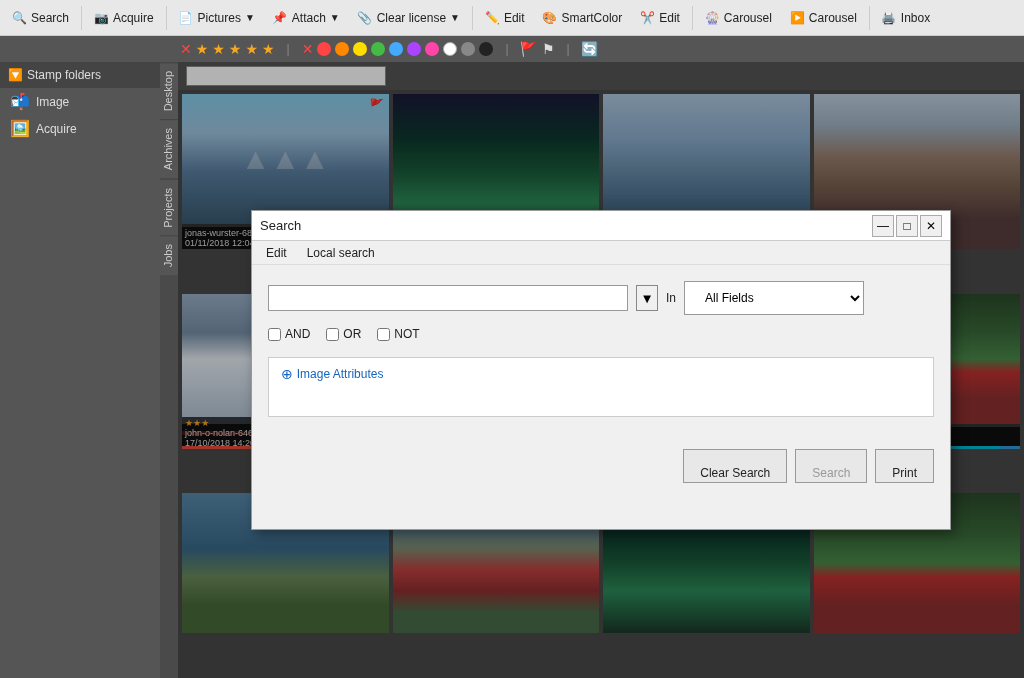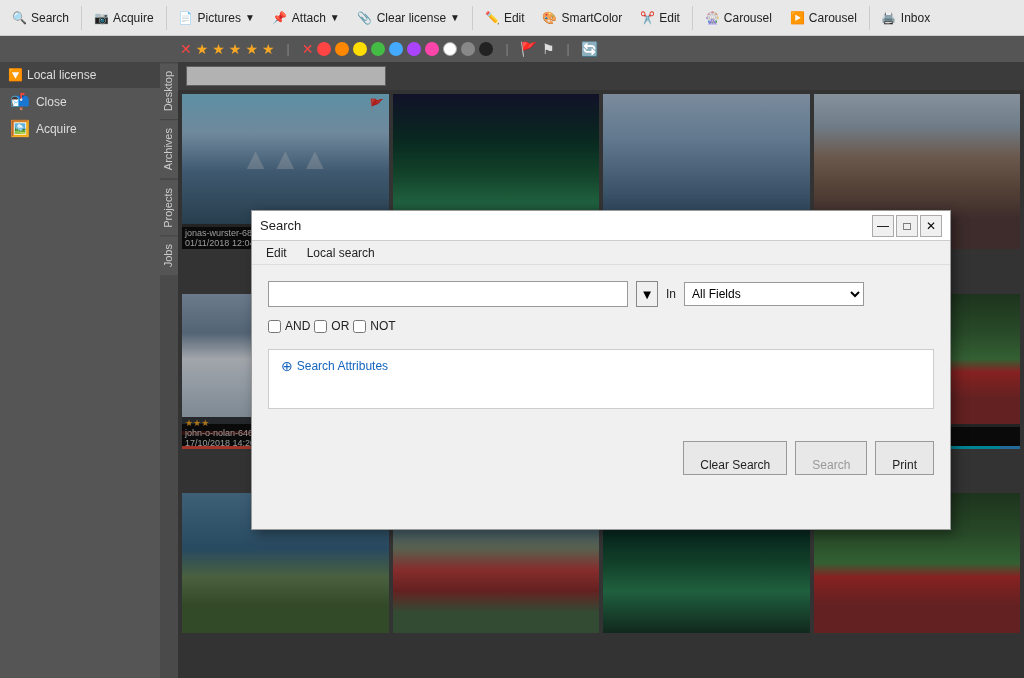--- a/index.html
+++ b/index.html
@@ -72,21 +72,21 @@
     #dialog-title { font-size: 13px; color: #222; flex: 1; }
     .dialog-btn { width: 22px; height: 22px; border: 1px solid #aaa; background: #f0f0f0; cursor: pointer; display: flex; align-items: center; justify-content: center; font-size: 12px; margin-left: 2px; }
     #dialog-menu { background: #f0f0f0; height: 24px; display: flex; align-items: center; padding: 0 4px; border-bottom: 1px solid #ddd; }
     .dialog-menu-item { padding: 2px 10px; cursor: pointer; font-size: 12px; color: #222; }
     #dialog-body { padding: 16px; }
     #search-row { display: flex; align-items: center; gap: 8px; margin-bottom: 12px; }
     #search-input { width: 350px; height: 26px; border: 1px solid #888; background: white; padding: 2px 6px; font-size: 12px; }
     .dropdown-btn { height: 26px; width: 22px; border: 1px solid #888; background: #f0f0f0; cursor: pointer; display: flex; align-items: center; justify-content: center; }
     .in-label { font-size: 12px; color: #222; }
     #fields-select { height: 26px; width: 180px; border: 1px solid #888; background: white; font-size: 12px; padding: 2px 4px; }
-    #checkbox-row { display: flex; align-items: center; gap: 4px; margin-bottom: 16px; }
+    #checkbox-row { display: flex; align-items: center; gap: 16px; margin-bottom: 16px; }
     .checkbox-item { display: flex; align-items: center; gap: 4px; font-size: 12px; color: #222; cursor: pointer; }
     #image-attrs { border: 1px solid #ccc; padding: 8px 12px; background: white; margin-bottom: 16px; min-height: 60px; }
     .img-attr-header { display: flex; align-items: center; gap: 4px; font-size: 12px; color: #1565c0; cursor: pointer; }
     #dialog-footer { display: flex; justify-content: flex-end; gap: 8px; padding: 0 16px 16px; }
     .footer-btn { height: 28px; padding: 16px 16px; border: 1px solid #999; background: #e8e8e8; cursor: pointer; font-size: 12px; color: #222; }
     .footer-btn.disabled { color: #aaa; cursor: default; }
 
     
     .photo-mountains-blue { background: linear-gradient(180deg, #87CEEB 0%, #a0c4e0 30%, #5a7fa0 60%, #3a5a70 100%); }
     .photo-aurora { background: linear-gradient(180deg, #1a1a3a 0%, #0d3b2e 30%, #1a5c3a 50%, #2d8a5a 70%, #1a3a2a 100%); }
@@ -183,25 +183,25 @@
   <span class="flag-btn">⚑</span>
   <span style="margin: 0 8px; color:#888;">|</span>
   <span style="color:#4af; cursor:pointer; font-size:14px;">🔄</span>
 </div>
 
 <div id="main">
 
   <div id="sidebar">
     <div id="sidebar-header">
       <span>🔽</span>
-      <span>Local license</span>
+      <span>Stamp folders</span>
     </div>
     <div class="sidebar-item">
       <span class="folder-icon">📬</span>
-      <span>Close</span>
+      <span>Image</span>
     </div>
     <div class="sidebar-item">
       <span class="folder-icon">🖼️</span>
       <span>Acquire</span>
     </div>
   </div>
 
   <div id="vtabs">
     <div class="vtab">Desktop</div>
     <div class="vtab">Archives</div>
@@ -329,21 +329,21 @@
           <span class="dialog-menu-item">Edit</span>
           <span class="dialog-menu-item">Local search</span>
         </div>
 
         <div id="dialog-body">
 
           <div id="search-row">
             <input type="text" id="search-input" style="width: 360px; height: 26px; border: 1px solid rgb(153, 153, 153); padding: 2px 6px; font-size: 12px; background: white;">
             <button class="dropdown-btn">▼</button>
             <span class="in-label">In</span>
-            <select id="fields-select" style="height:24px; width:180px; border:1px solid #999; background:white; font-size:12px; padding:2px 3px;">
+            <select id="fields-select" style="height:34px; width:180px; border:1px solid #999; background:white; font-size:12px; padding:2px 16px;">
               <option>All Fields</option>
               <option>Filename</option>
               <option>Keywords</option>
               <option>Description</option>
               <option>Author</option>
             </select>
           </div>
 
           <div id="checkbox-row">
             <label class="checkbox-item">
@@ -356,21 +356,21 @@
             </label>
             <label class="checkbox-item">
               <input type="checkbox" style="">
               <span>NOT</span>
             </label>
           </div>
 
           <div id="image-attrs">
             <div class="img-attr-header">
               <span style="color:#1565c0; font-size:14px;">⊕</span>
-              <span>Search Attributes</span>
+              <span>Image Attributes</span>
             </div>
           </div>
         </div>
 
         <div id="dialog-footer">
           <button class="footer-btn">Clear Search</button>
           <button class="footer-btn disabled" style="color:#999;">Search</button>
           <button class="footer-btn">Print</button>
         </div>
       </div>

